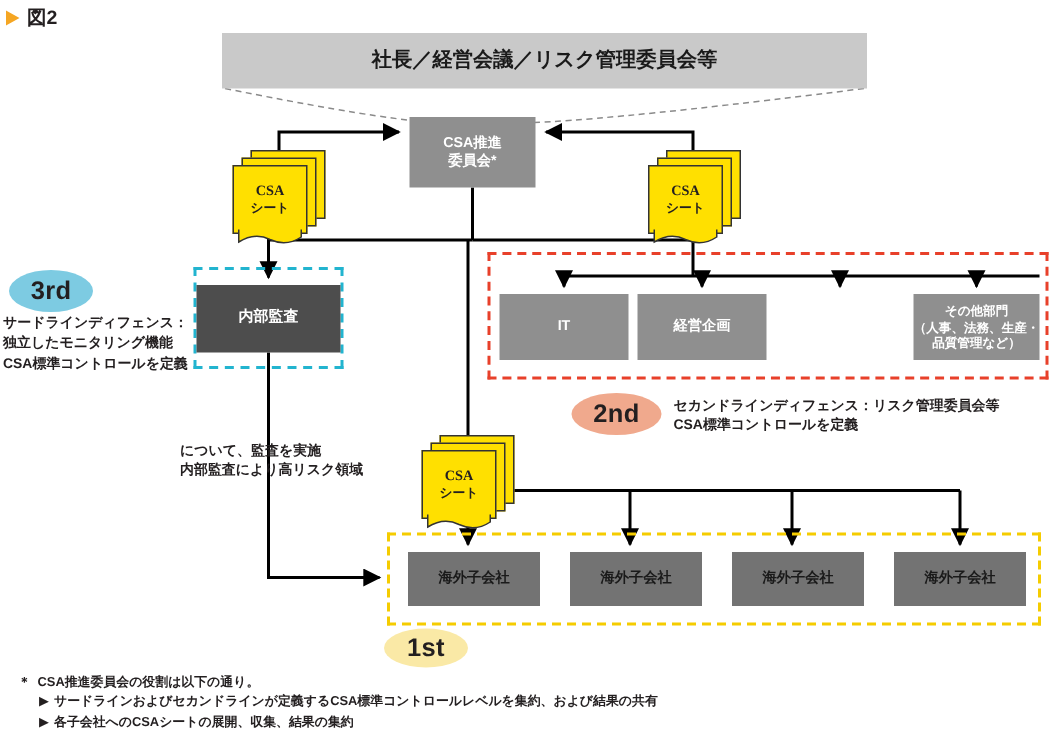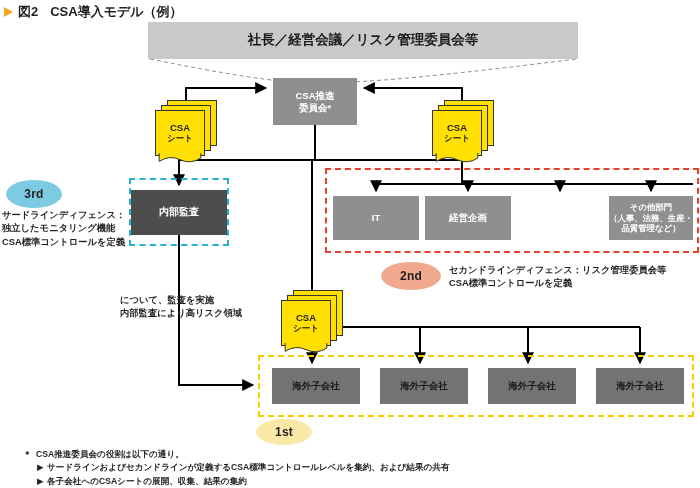--- a/index.html
+++ b/index.html
@@ -64,36 +64,36 @@
   
   .dept{top:196px;height:44px;}
   
   .sub{top:368px;height:36px;width:88px;font-size:9.5px;}
 
   
   .badge{
     box-sizing:border-box;
     display:flex;align-items:center;justify-content:center;
     border-radius:50%;
-    font-size:12px;font-weight:bold;color:#231f20;
+    font-size:17px;font-weight:bold;color:#231f20;
     letter-spacing:.2px;
   }
   #badge-3rd{left:6px;top:180px;width:56px;height:28px;background:#7dcbe2;}
   #badge-2nd{left:381px;top:262px;width:60px;height:28px;background:#f0a98d;}
   #badge-1st{left:256px;top:419px;width:56px;height:26px;background:#fae9a6;}
 
   
   .desc{font-size:9.3px;font-weight:bold;line-height:1.45;color:#231f20;}
   #desc-3rd{left:2px;top:209px;width:134px;}
   #desc-2nd{left:449px;top:264px;width:250px;}
   #desc-1st{left:322px;top:425px;width:370px;}
   #desc-audit{left:120px;top:294px;width:150px;}
 
   
-  .sheet-stack{width:62px;height:58px;}
+  .sheet-stack{width:62px;height:58px;font-family:Liberation Serif, serif;}
   .sheet{
     position:absolute;
     width:50px;height:46px;
     background:#ffe000;
     border:1.2px solid #333333;
     box-sizing:border-box;
   }
   .sheet.s3{left:12px;top:0px;}
   .sheet.s2{left:6px;top:5px;}
   .sheet.s1{
@@ -105,38 +105,37 @@
   .sheet.s1 .lbl1{font-size:9.5px;font-weight:bold;color:#231f20;line-height:1.1;}
   .sheet.s1 .lbl2{font-size:8.5px;font-weight:bold;color:#231f20;line-height:1.1;margin-top:1px;}
   .sheet-wave{
     position:absolute;left:0px;top:53px;width:50px;height:10px;
   }
   #sheets-left{left:155px;top:100px;}
   #sheets-right{left:432px;top:100px;}
   #sheets-mid{left:281px;top:290px;}
 
   
-  #notes{left:23px;top:448px;width:660px;}
+  #notes{left:12px;top:448px;width:660px;}
   .note-line{font-size:8.6px;font-weight:bold;line-height:1.55;color:#231f20;}
   .note-sub{margin-left:14px;}
   .note-star{display:inline-block;width:13px;}
   .note-tri{display:inline-block;width:10px;}
 
   
   #links{position:absolute;left:0;top:0;width:700px;height:488px;pointer-events:none;}
 </style>
 </head>
 <body>
 
 <div id="stage">
 
   <div class="abs" id="title-row">
     <span id="title-marker"></span>
     <span id="title-fig">図2</span>
-    <span id="title-text">CSA導入モデル（例）</span>
   </div>
 
   <svg id="links">
     <defs>
       <marker id="ah" markerWidth="7" markerHeight="7" refX="5.4" refY="3" orient="auto">
         <path d="M0,0 L6,3 L0,6 z" fill="#000000"></path>
       </marker>
     </defs>
 
     <path d="M150,59 Q315,92 315,78" fill="none" stroke="#8a8a8a" stroke-width="1" stroke-dasharray="4,3"></path>

